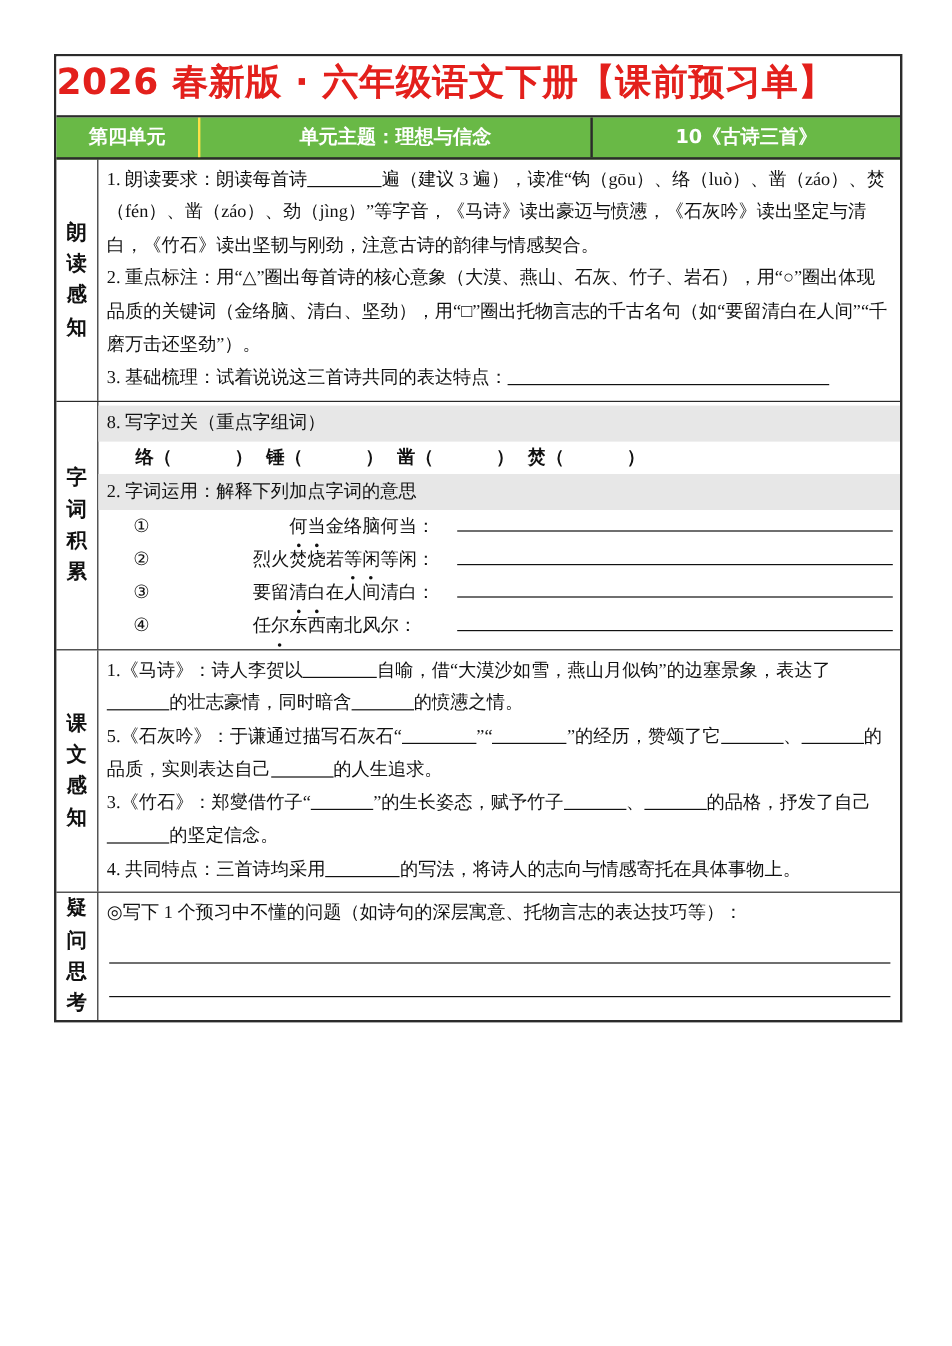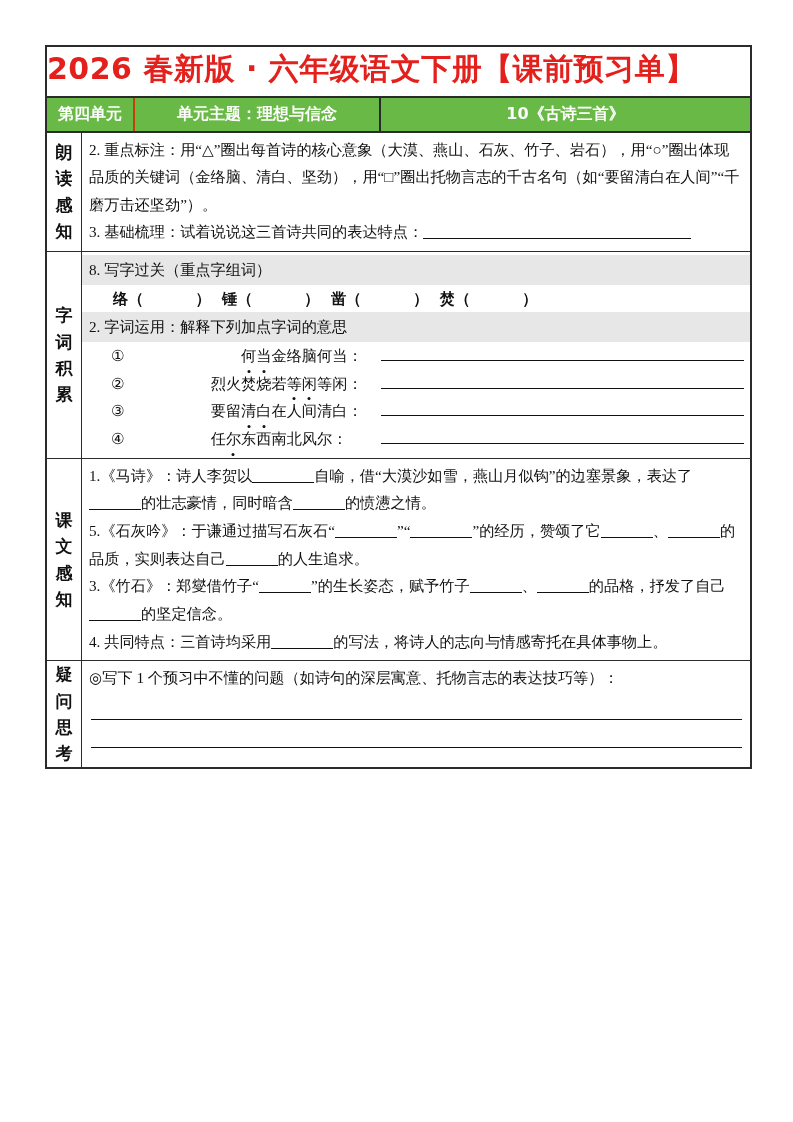--- a/index.html
+++ b/index.html
@@ -51,22 +51,22 @@
     display: flex;
     align-items: center;
     justify-content: center;
     color: #ffffff;
     font-family: "DejaVu Sans", "Liberation Sans", sans-serif;
     font-weight: bold;
     font-size: 16px;
     box-sizing: border-box;
     white-space: nowrap;
   }
-  .gc-1 { width: 88px; border-right: 2px solid #c2410c; }
-  .gc-2 { width: 246px; border-right: 2px solid #2b2b2b; }
+  .gc-1 { width: 120px; border-right: 2px solid #fde047; }
+  .gc-2 { width: 327px; border-right: 2px solid #2b2b2b; }
   .gc-3 { flex: 1; }
 
   
   .section {
     display: flex;
     border-bottom: 1.5px solid #2b2b2b;
   }
   .section:last-child { border-bottom: none; }
 
   .sec-label {
@@ -176,20 +176,21 @@
   </div>
 
   <div class="section">
     <div class="sec-label">
       <span>朗</span>
       <span>读</span>
       <span>感</span>
       <span>知</span>
     </div>
     <div class="sec-body">
+      <div class="ln"><span>1. 朗读要求：朗读每首诗</span><span class="blank b-md"></span><span>遍（建议 3 遍），读准“钩（gōu）、络（luò）、凿（záo）、焚（fén）、凿（záo）、劲（jìng）”等字音，《马诗》读出豪迈与愤懑，《石灰吟》读出坚定与清白，《竹石》读出坚韧与刚劲，注意古诗的韵律与情感契合。</span></div>
       <div class="ln">2. 重点标注：用“△”圈出每首诗的核心意象（大漠、燕山、石灰、竹子、岩石），用“○”圈出体现品质的关键词（金络脑、清白、坚劲），用“□”圈出托物言志的千古名句（如“要留清白在人间”“千磨万击还坚劲”）。</div>
       <div class="ln"><span>3. 基础梳理：试着说说这三首诗共同的表达特点：</span><span class="blank b-rest"></span></div>
     </div>
   </div>
 
   <div class="section">
     <div class="sec-label">
       <span>字</span>
       <span>词</span>
       <span>积</span>

